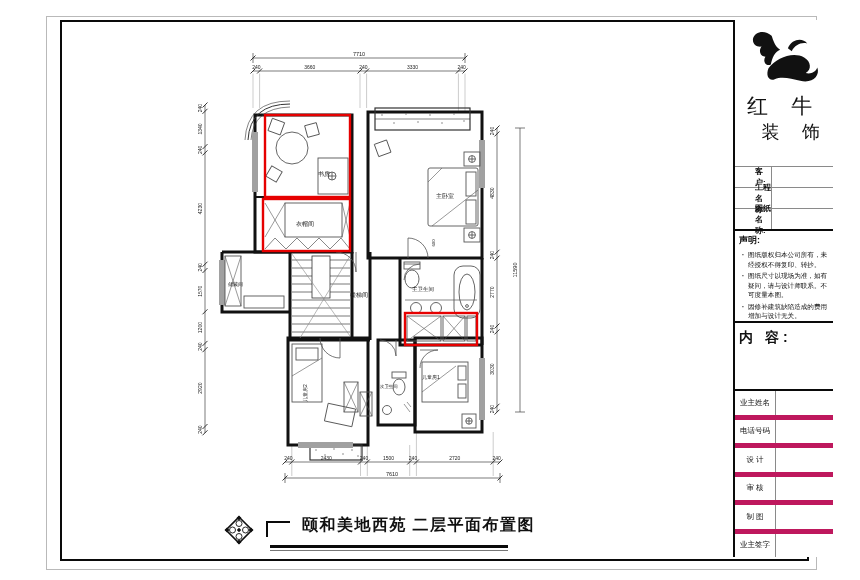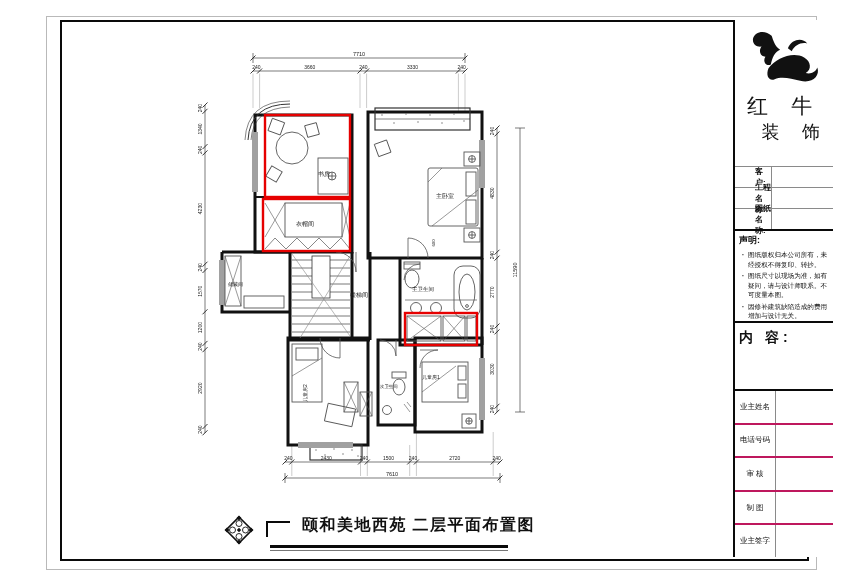--- a/index.html
+++ b/index.html
@@ -20,21 +20,21 @@
   .fld-label{width:36px;font-size:8px;font-weight:bold;display:flex;align-items:center;padding-left:20px;box-sizing:border-box;}
   .fld-value{flex:1;border-left:1px solid #8a8a8a;}
   .statement{border-top:2px solid #0a0a0a;height:92px;box-sizing:border-box;padding:3px 3px 0 4px;}
   .statement h4{margin:0;font-size:9px;font-weight:bold;}
   .statement ul{margin:3px 0 0 0;padding:0 0 0 3px;list-style:none;}
   .statement li{font-size:6.6px;line-height:1.45;margin-bottom:2px;position:relative;padding-left:6px;}
   .statement li::before{content:"·";position:absolute;left:0;top:0;font-weight:bold;}
   .content-zone{border-top:2px solid #0a0a0a;height:68px;box-sizing:border-box;padding:5px 4px;}
   .content-label{font-size:14px;font-weight:bold;letter-spacing:4px;}
   .btable{border-top:2px solid #0a0a0a;flex:1;display:flex;flex-direction:column;}
-  .bt-row{display:flex;flex:1;border-top:2px solid #be185d;box-sizing:border-box;}
+  .bt-row{display:flex;flex:1;border-top:5px solid #be185d;box-sizing:border-box;}
   .bt-row:first-child{border-top:none;}
   .bt-label{width:40px;font-size:7.5px;display:flex;align-items:center;justify-content:center;text-align:center;box-sizing:border-box;padding:0 4px;}
   .bt-value{flex:1;border-left:1px solid #8a8a8a;}
   
   .sheet-title{position:absolute;left:224px;top:515px;display:flex;align-items:flex-start;}
   .bracket{width:22px;height:14px;border-left:2.5px solid #0a0a0a;border-top:2.5px solid #0a0a0a;margin:6px 12px 0 12px;}
   .sheet-title-text{font-family:"Liberation Serif","DejaVu Serif",serif;font-size:16px;font-weight:bold;letter-spacing:1.5px;white-space:nowrap;}
   .title-underline-1{position:absolute;left:270px;top:545px;width:238px;height:2.5px;background:#0a0a0a;}
   .title-underline-2{position:absolute;left:270px;top:550px;width:238px;height:1px;background:#777;}
 </style>
@@ -319,20 +319,24 @@
       <span class="content-label">内 容:</span>
     </div>
 
     <div class="btable">
       <div class="bt-row">
           <span class="bt-label">业主姓名</span>
           <span class="bt-value"></span>
         </div>
       <div class="bt-row">
           <span class="bt-label">电话号码</span>
+          <span class="bt-value"></span>
+        </div>
+      <div class="bt-row">
+          <span class="bt-label">设 计</span>
           <span class="bt-value"></span>
         </div>
       <div class="bt-row">
           <span class="bt-label">审 核</span>
           <span class="bt-value"></span>
         </div>
       <div class="bt-row">
           <span class="bt-label">制 图</span>
           <span class="bt-value"></span>
         </div>

